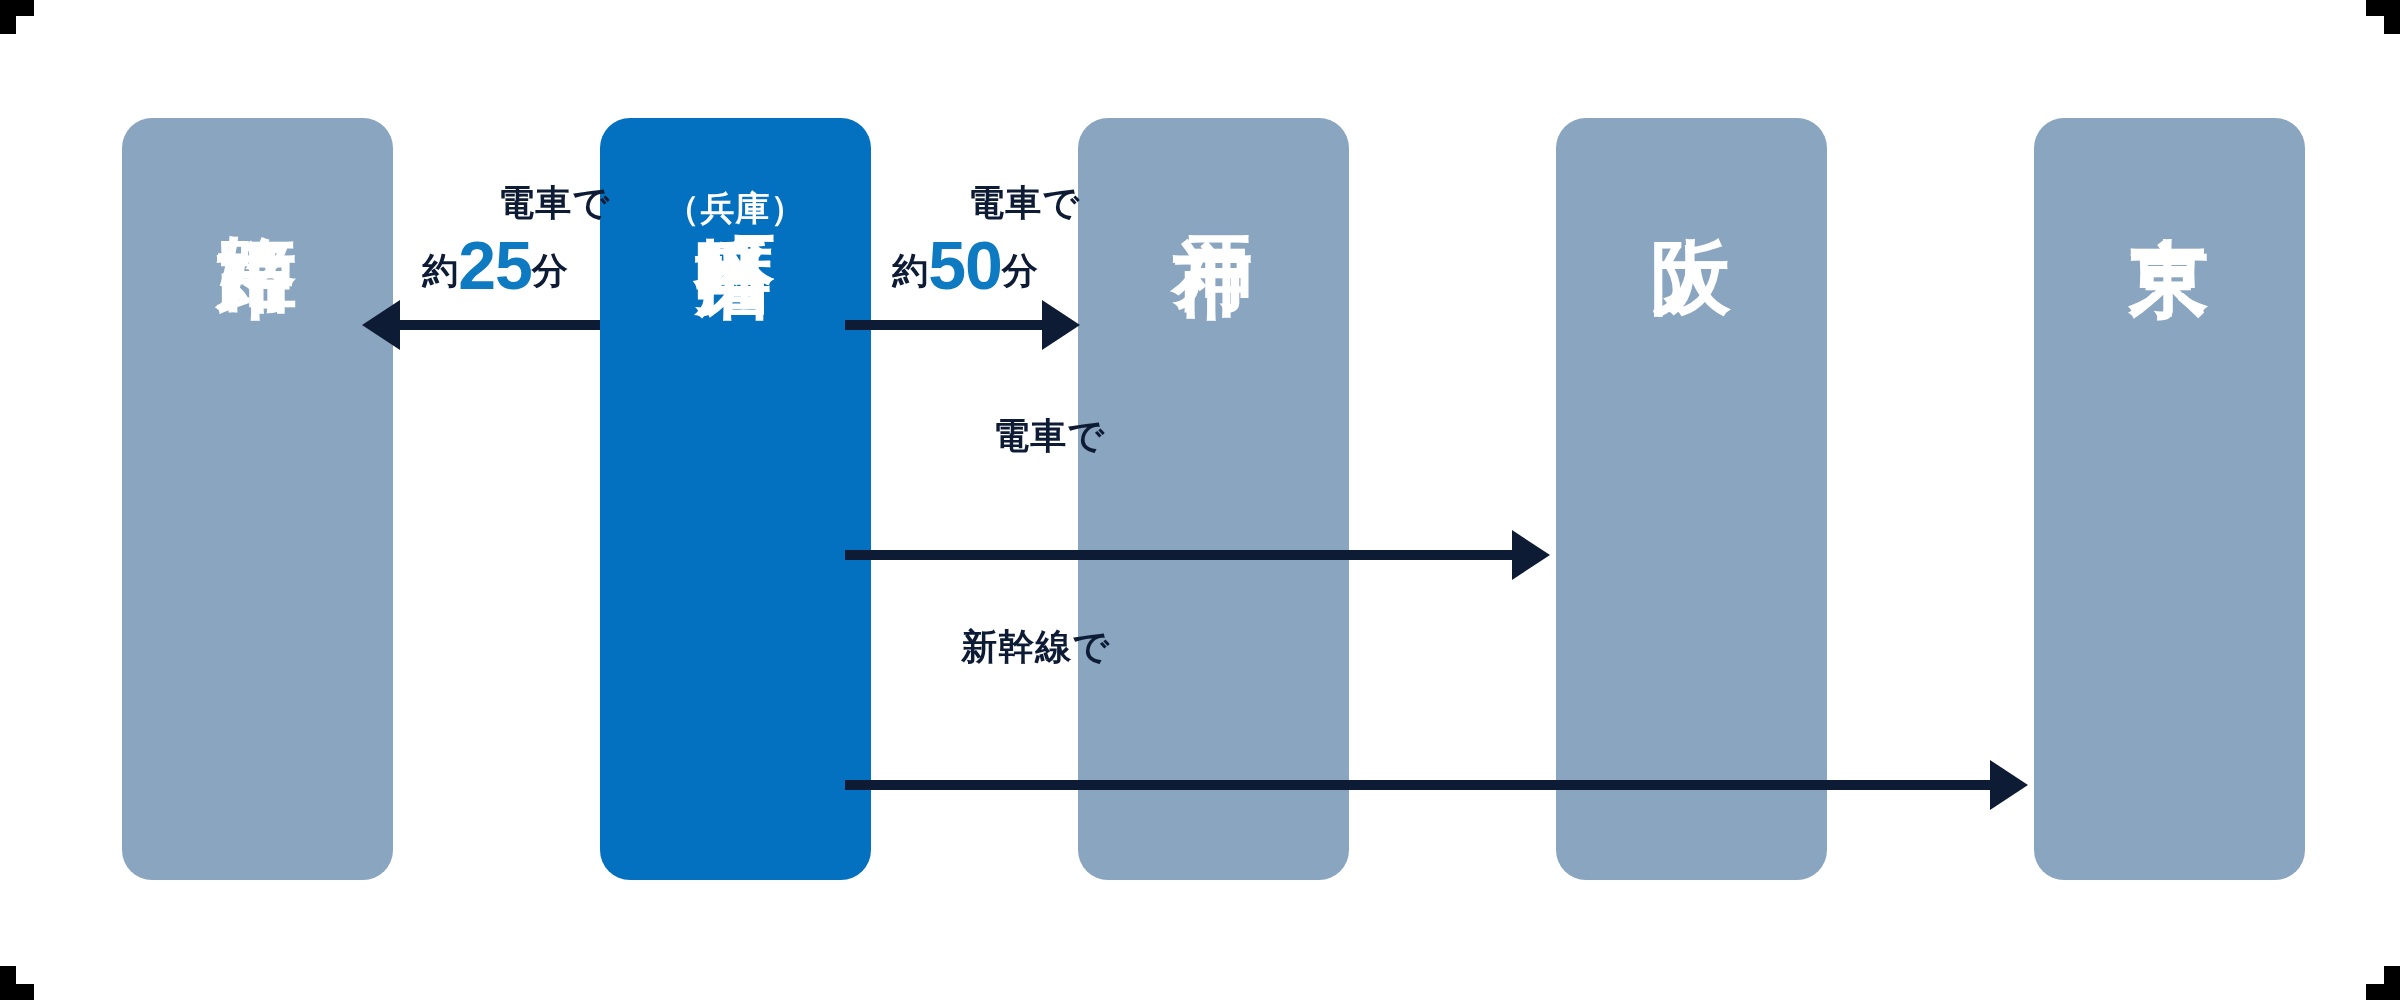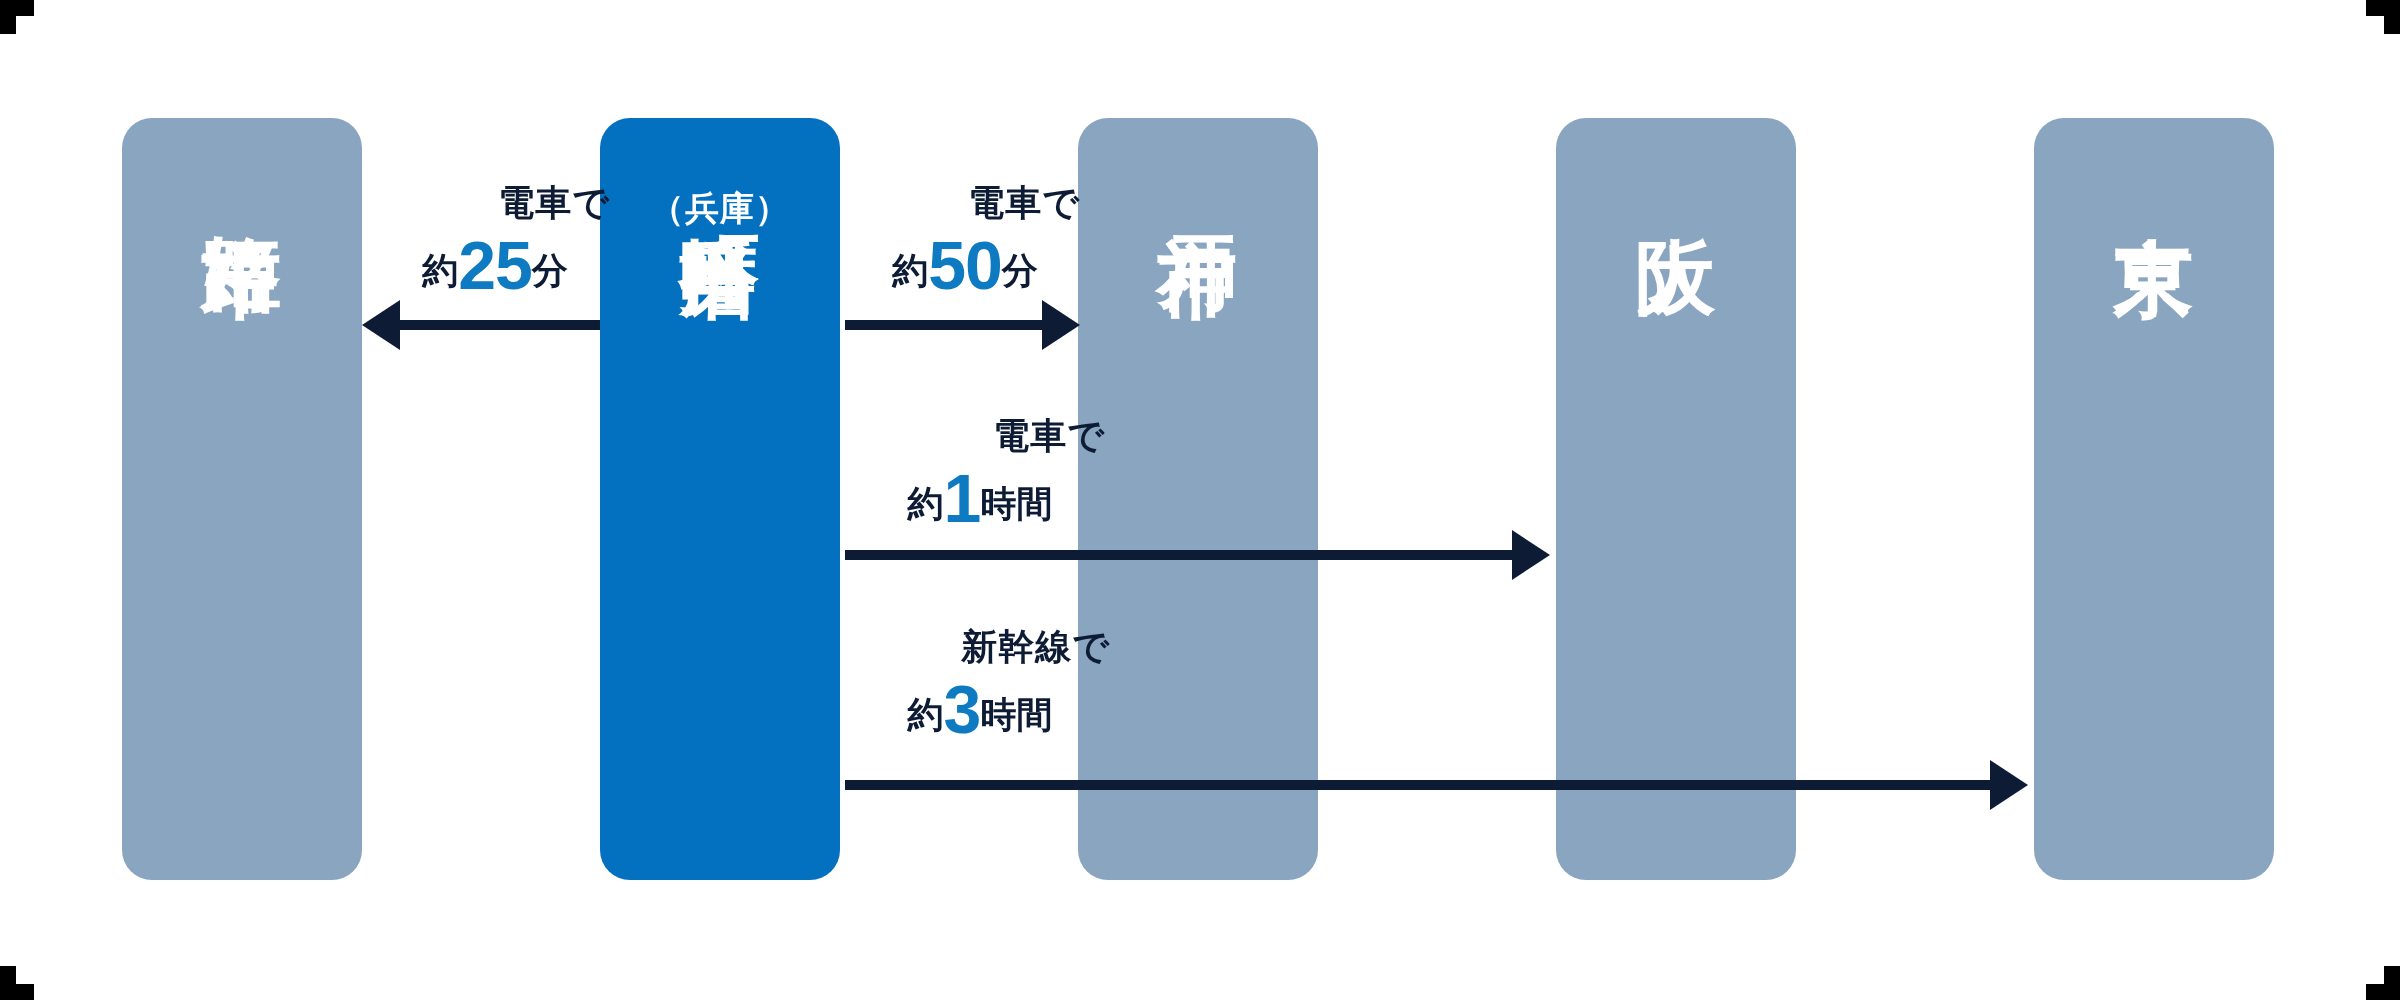--- a/index.html
+++ b/index.html
@@ -15,21 +15,21 @@
   .crop.tl{left:0;top:0;}
   .crop.tl .h{left:0;top:0;}   .crop.tl .v{left:0;top:0;}
   .crop.tr{right:0;top:0;}
   .crop.tr .h{right:0;top:0;}  .crop.tr .v{right:0;top:0;}
   .crop.bl{left:0;bottom:0;}
   .crop.bl .h{left:0;bottom:0;} .crop.bl .v{left:0;bottom:0;}
   .crop.br{right:0;bottom:0;}
   .crop.br .h{right:0;bottom:0;} .crop.br .v{right:0;bottom:0;}
 
   
-  .node{position:absolute;top:118px;width:240px;height:762px;
+  .node{position:absolute;top:118px;width:271px;height:762px;
         border-radius:30px;box-sizing:border-box;
         display:flex;flex-direction:column;align-items:center;
         padding-top:54px;}
   .node .nm{color:#ffffff;font-weight:700;font-size:80px;line-height:1.02;
             letter-spacing:0px;writing-mode:vertical-rl;
             text-orientation:upright;height:auto;}
   .node .sub{color:#ffffff;font-weight:700;font-size:34px;margin-top:14px;
              letter-spacing:1px;white-space:nowrap;}
 
   
@@ -110,21 +110,19 @@
     <span class="l2"><span>約</span><span class="big" style="color: rgb(14, 122, 194);">25</span><span>分</span></span>
   </div>
 
   <div class="lab" style="left: 850px; top: 185px; width: 230px; color: rgb(13, 27, 53);">
     <span class="l1">電車で</span>
     <span class="l2"><span>約</span><span class="big" style="color: rgb(14, 122, 194);">50</span><span>分</span></span>
   </div>
 
   <div class="lab" style="left: 855px; top: 418px; width: 250px; color: rgb(13, 27, 53);">
     <span class="l1">電車で</span>
-    <span class="l2"><span>約</span><span class="big" style="color: rgb(14, 122, 194);">1</span><span>時間</span></span>
   </div>
 
   <div class="lab" style="left: 850px; top: 629px; width: 260px; color: rgb(13, 27, 53);">
     <span class="l1">新幹線で</span>
-    <span class="l2"><span>約</span><span class="big" style="color: rgb(14, 122, 194);">3</span><span>時間</span></span>
   </div>
 
 </div>
 
 </body></html>

